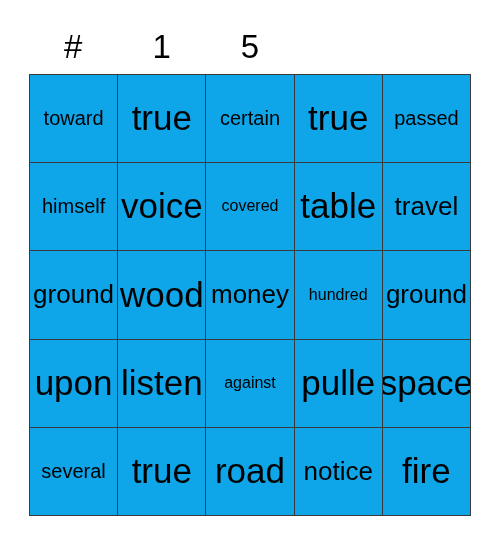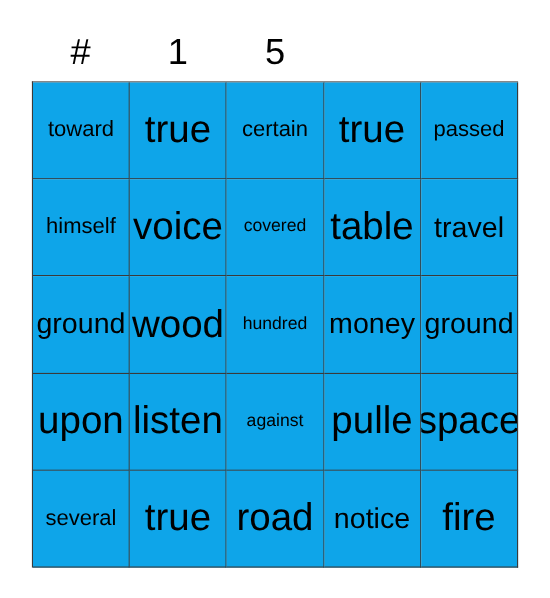--- a/index.html
+++ b/index.html
@@ -129,24 +129,24 @@
         <span class="cell-text fs-xl">travel</span>
       </div>
 
     <div class="cell">
         <span class="cell-text fs-xl">ground</span>
       </div>
     <div class="cell">
         <span class="cell-text fs-xxl">wood</span>
       </div>
     <div class="cell">
-        <span class="cell-text fs-s">hundred</span>
+        <span class="cell-text fs-xl">money</span>
       </div>
     <div class="cell">
-        <span class="cell-text fs-xl">money</span>
+        <span class="cell-text fs-s">hundred</span>
       </div>
     <div class="cell">
         <span class="cell-text fs-xl">ground</span>
       </div>
 
     <div class="cell">
         <span class="cell-text fs-xxl">upon</span>
       </div>
     <div class="cell">
         <span class="cell-text fs-xxl">listen</span>

